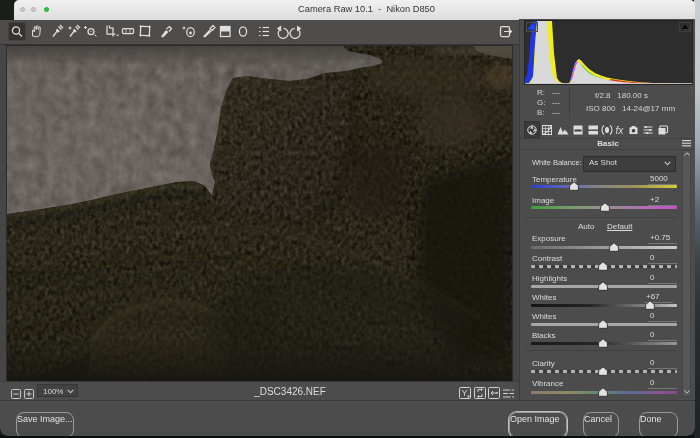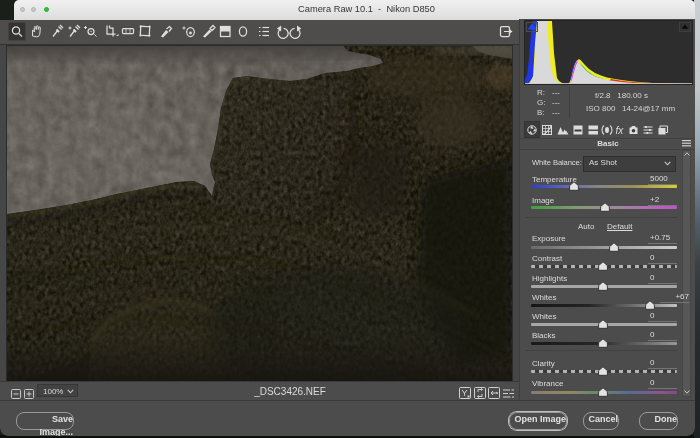--- a/index.html
+++ b/index.html
@@ -20,21 +20,21 @@
   #toolsel { left:8px; top:2px; width:18px; height:19px; background:#353232; border:1px solid #424242; border-radius:2px; }
   
   #canvas { left:0; top:44px; width:519px; height:337px; background:#464646; border-top:1px solid #333; }
   #photo { left:7px; top:1px; width:505px; height:335px; background:#322f22; box-shadow:0 0 0 1px #2c2c2c; }
   
   #statusbar { left:0; top:381px; width:519px; height:19px; background:#4c4c4c; border-top:1px solid #3a3a3a; }
   
   #rpanel { left:519px; top:19px; width:176px; height:381px; background:#4c4c4c; border-left:1px solid #3d3d3d; }
   
   #bottombar { left:0; top:400px; width:695px; height:36px; background:#4c4c4c; border-top:1px solid #3a3a3a; border-radius:0 0 8px 8px; }
-  .btn { border:1px solid #9a9a9a; border-radius:8px; color:#e2e2e2; font-size:9px; text-align:right; height:18px; line-height:13px;font-weight:bold; }
+  .btn { border:1px solid #9a9a9a; border-radius:8px; color:#e2e2e2; font-size:9px; text-align:left; height:26px; line-height:13px; }
   
   .lbl { color:#dcdcdc; font-size:8px; }
   .val { color:#dcdcdc; font-size:8px; text-align:left; padding-left:2px; }
   .vline { border-bottom:1px solid #757575; }
   .track { width:146px; height:3px; border-radius:1px; }
   .trackdash { background:repeating-linear-gradient(to right,#b2b2b2 0 4px,#3a3a3a 4px 8px); }
   .thumb { width:10px; height:10px; }
   .zbox { top:3px; }
 </style>
 </head>
@@ -372,21 +372,21 @@
     <div class="abs lbl" style="left:12px; top:215px;">Exposure</div>
     <div class="abs val vline" style="left:128px; top:214px; width:29px; padding-bottom:1px;">+0.75</div>
     <div class="abs track" style="left:11px; top:227px; background:linear-gradient(to right,#6a6a6a,#cdcdcd);"></div>
     <div class="abs lbl" style="left:12px; top:235px;">Contrast</div>
     <div class="abs val vline" style="left:128px; top:234px; width:29px; padding-bottom:1px;">0</div>
     <div class="abs track trackdash" style="left:11px; top:246px;"></div>
     <div class="abs lbl" style="left:12px; top:255px;">Highlights</div>
     <div class="abs val vline" style="left:128px; top:254px; width:29px; padding-bottom:1px;">0</div>
     <div class="abs track" style="left:11px; top:266px; background:#a6a6a6;"></div>
     <div class="abs lbl" style="left:12px; top:274px;">Whites</div>
-    <div class="abs val vline" style="left:140px; top:273px; width:29px; padding-bottom:1px;text-align:right;">+67</div>
+    <div class="abs val vline" style="left:124px; top:273px; width:29px; padding-bottom:1px;">+67</div>
     <div class="abs track" style="left:11px; top:285px; background:linear-gradient(to right,#161616 0%,#242424 40%,#7a7a7a 75%,#c4c4c4 100%);"></div>
     <div class="abs lbl" style="left:12px; top:293px;">Whites</div>
     <div class="abs val vline" style="left:128px; top:292px; width:29px; padding-bottom:1px;">0</div>
     <div class="abs track" style="left:11px; top:304px; background:#a6a6a6;"></div>
     <div class="abs lbl" style="left:12px; top:312px;">Blacks</div>
     <div class="abs val vline" style="left:128px; top:311px; width:29px; padding-bottom:1px;">0</div>
     <div class="abs track" style="left:11px; top:323px; background:linear-gradient(to right,#1a1a1a 0%,#262626 45%,#999999 100%);"></div>
     <div class="abs" style="left:5px; top:331px; width:152px; height:1px; background:#414141;"></div>
     <div class="abs lbl" style="left:12px; top:340px;">Clarity</div>
     <div class="abs val vline" style="left:128px; top:339px; width:29px; padding-bottom:1px;">0</div>

